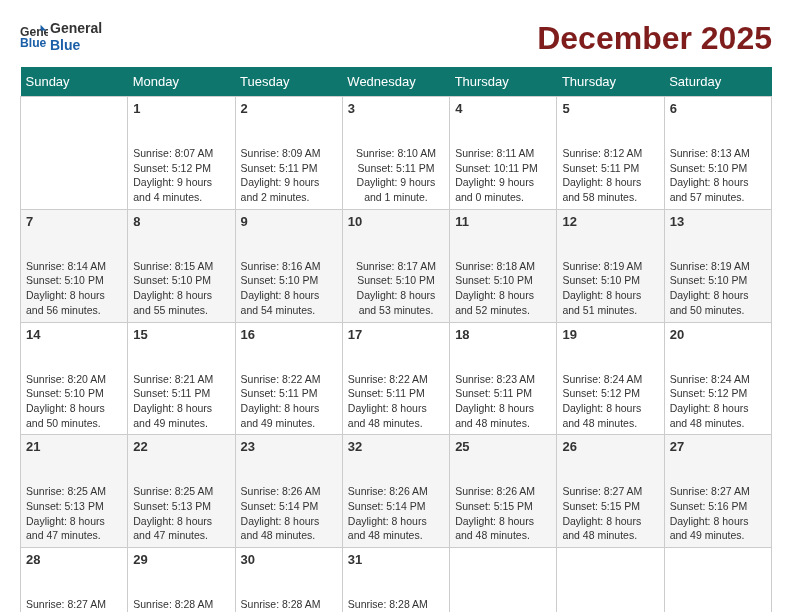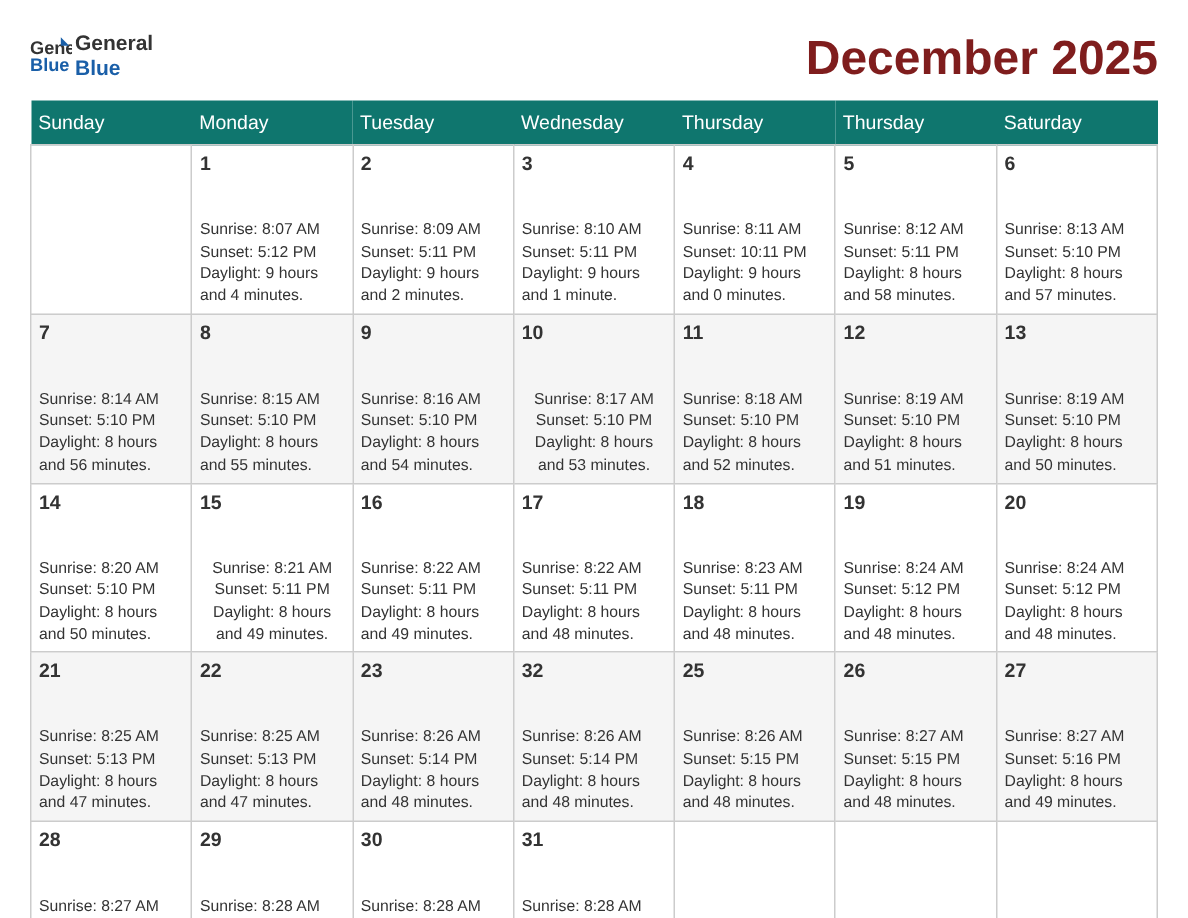--- a/index.html
+++ b/index.html
@@ -121,21 +121,21 @@
         </td>
         <td>
           <span class="day-num">2</span>
           <div class="day-info" style="white-space: pre-line;">Sunrise: 8:09 AM
 Sunset: 5:11 PM
 Daylight: 9 hours
 and 2 minutes.</div>
         </td>
         <td>
           <span class="day-num">3</span>
-          <div class="day-info" style="white-space: pre-line;">Sunrise: 8:10 AM
+          <div class="day-info" style="white-space: pre-line; text-align: center;">Sunrise: 8:10 AM
 Sunset: 5:11 PM
 Daylight: 9 hours
 and 1 minute.</div>
         </td>
         <td>
           <span class="day-num">4</span>
           <div class="day-info" style="white-space: pre-line;">Sunrise: 8:11 AM
 Sunset: 10:11 PM
 Daylight: 9 hours
 and 0 minutes.</div>
@@ -209,21 +209,21 @@
       <tr>
         <td>
           <span class="day-num">14</span>
           <div class="day-info" style="white-space: pre-line;">Sunrise: 8:20 AM
 Sunset: 5:10 PM
 Daylight: 8 hours
 and 50 minutes.</div>
         </td>
         <td>
           <span class="day-num">15</span>
-          <div class="day-info" style="white-space: pre-line; text-align: center;">Sunrise: 8:21 AM
+          <div class="day-info" style="white-space: pre-line;">Sunrise: 8:21 AM
 Sunset: 5:11 PM
 Daylight: 8 hours
 and 49 minutes.</div>
         </td>
         <td>
           <span class="day-num">16</span>
           <div class="day-info" style="white-space: pre-line;">Sunrise: 8:22 AM
 Sunset: 5:11 PM
 Daylight: 8 hours
 and 49 minutes.</div>

